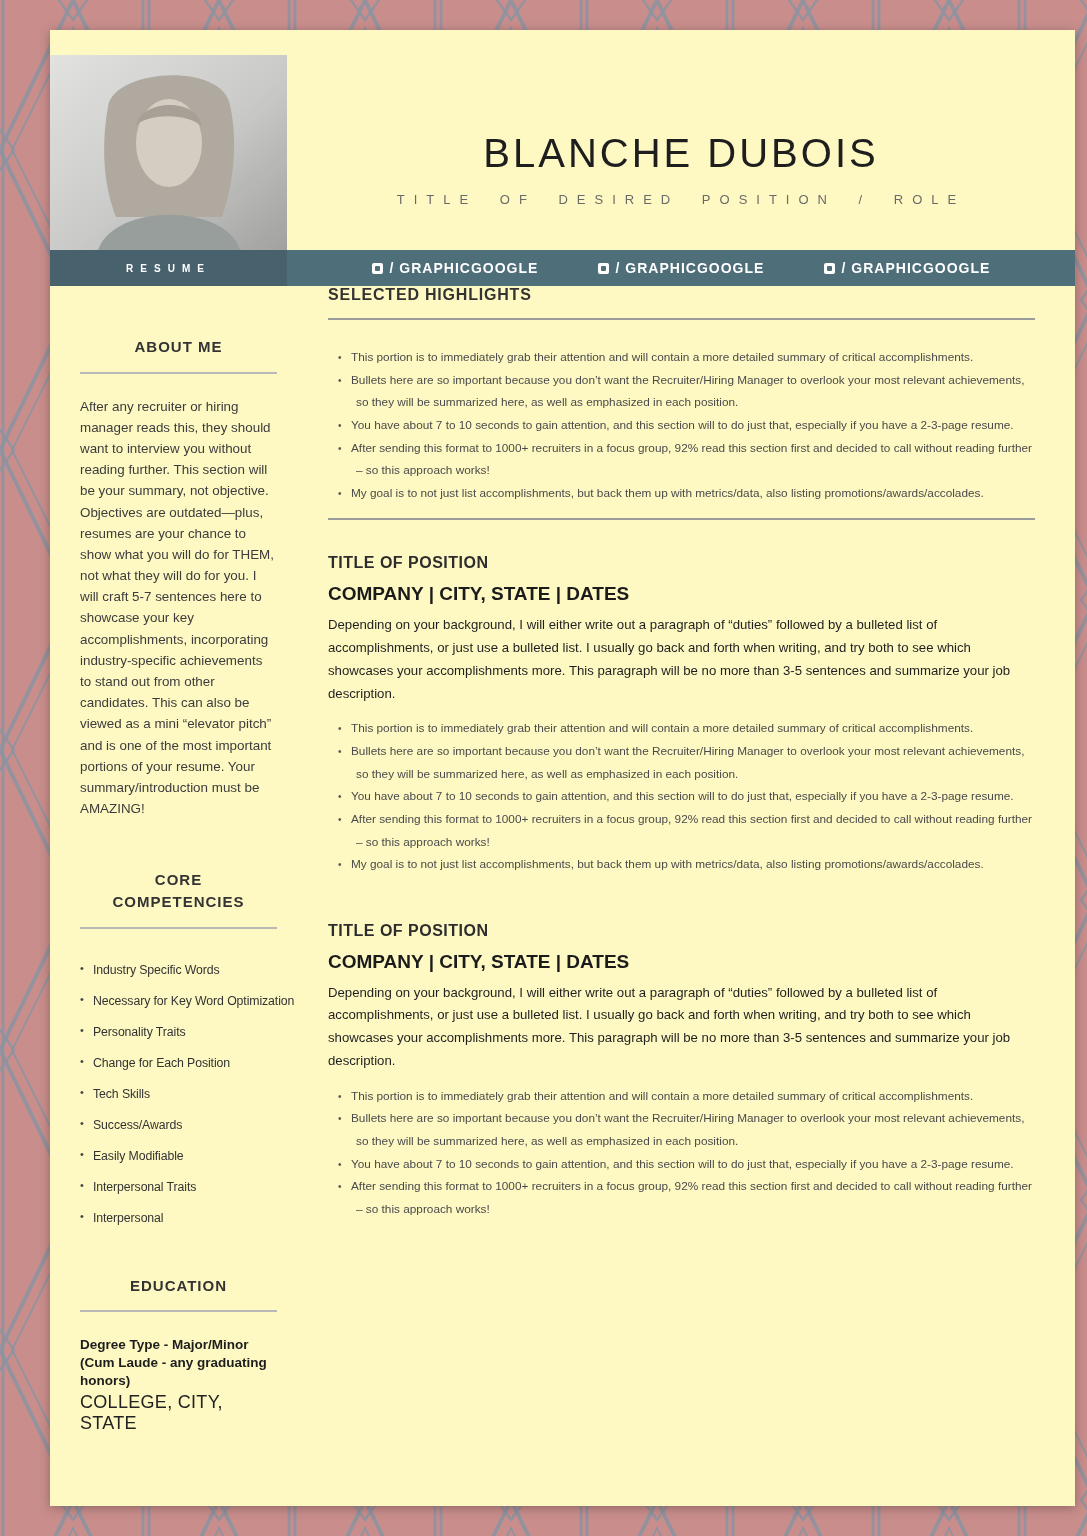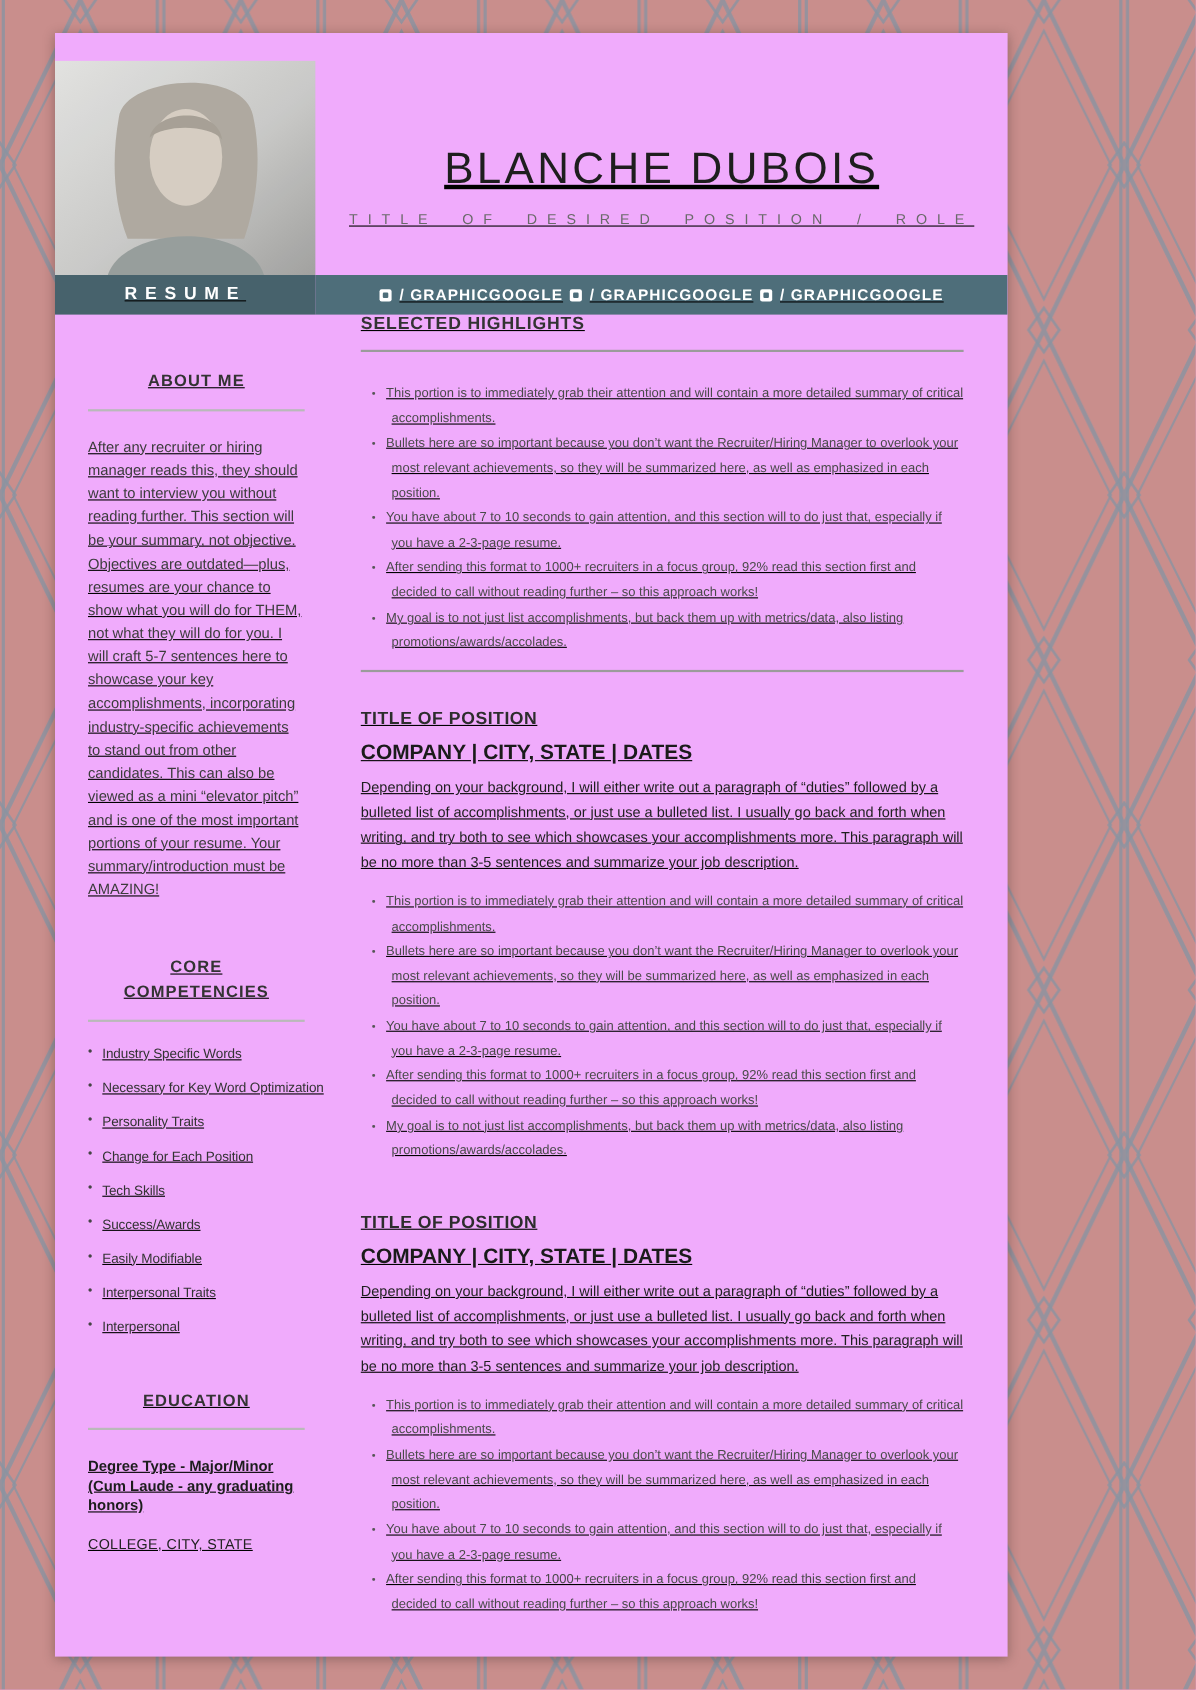--- a/index.html
+++ b/index.html
@@ -6,24 +6,24 @@
   html,body { width:1087px; height:1536px; }
   body {
     position:relative;
     font-family:"Liberation Sans", sans-serif;
     background:#c98e8c;
     overflow:hidden;
   }
   .bg-pattern { position:absolute; left:0; top:0; z-index:0; display:block; }
   .page {
     position:absolute; left:50px; top:30px;
-    width:866px; height:1476px;
-    background:#f0abfc;
+    width:1025px; height:1476px;
+    background:#fef9c3;
     box-shadow:0 2px 10px rgba(40,30,30,.35);
-    z-index:1; overflow:hidden;text-decoration:underline;
+    z-index:1; overflow:hidden;
   }
   
   .header { position:relative; height:220px; }
   .photo {
     position:absolute; left:0; top:25px;
     width:237px; height:195px; overflow:hidden;
   }
   .photo svg { display:block; width:100%; height:100%; }
   .header-text { margin-left:237px; text-align:center; padding-top:100px; }
   .name {
@@ -32,21 +32,21 @@
   }
   .title-line {
     margin-top:16px; font-size:13px; color:#6a6a6a;
     letter-spacing:9px; word-spacing:10px; font-weight:500;
   }
   
   .social-bar { display:flex; height:36px; }
   .resume-tab {
     width:237px; background:#47626c; color:#ffffff;
     display:flex; align-items:center; justify-content:center;
-    font-size:16px; letter-spacing:7px; font-weight:600;
+    font-size:10px; letter-spacing:7px; font-weight:600;
   }
   .social-items {
     flex:1; background:#4e6e7a; display:flex; align-items:center;
     justify-content:space-around; padding:0 55px;
   }
   .social-item { display:flex; align-items:center; gap:7px; color:#ffffff; cursor:pointer; }
   .social-handle { font-size:14px; letter-spacing:1px; font-weight:600; }
   .social-icon {
     width:11px; height:11px; background:#ffffff; border-radius:2px;
     display:inline-flex; align-items:center; justify-content:center; flex:0 0 auto;
@@ -59,32 +59,32 @@
   
   .side-heading {
     margin-top:50px; text-align:center; font-size:15px; font-weight:600;
     letter-spacing:1px; color:#333333; line-height:1.45;
   }
   .side-heading.narrow { max-width:150px; margin-left:auto; margin-right:auto; }
   .side-divider { height:2px; background:#b9b9b9; margin-top:14px; }
   .about-text {
     margin-top:22px; font-size:13.4px; line-height:1.58; color:#3c3c3c;
   }
-  .comp-list { list-style:none; margin-top:22px; }
+  .comp-list { list-style:none; margin-top:34px; }
   .comp-list li {
     position:relative; padding-left:13px; margin-bottom:17px;
     font-size:12.3px; color:#333333; letter-spacing:-0.1px; white-space:nowrap;
   }
   .comp-list li::before {
     content:"•"; position:absolute; left:0; top:-1px; color:#444444; font-size:11px;
   }
   .edu-degree {
     margin-top:24px; font-size:13.5px; font-weight:700; color:#1d1d1d; line-height:1.32;
   }
-  .edu-college { margin-top:18px; font-size:13px; color:#222222; letter-spacing:.3px; }
+  .edu-college { margin-top:2px; font-size:18px; color:#222222; letter-spacing:.3px; }
   
   .main-heading {
     font-size:16px; font-weight:600;
     letter-spacing:.8px; color:#333333;
   }
   .main-heading.spaced { margin-top:66px; }
   .main-divider { height:2px; background:#9b9b9b; margin-top:14px; }
   .bullet-list { list-style:none; margin-top:26px; }
   .bullet-list li {
     padding-left:28px; text-indent:-18px;

